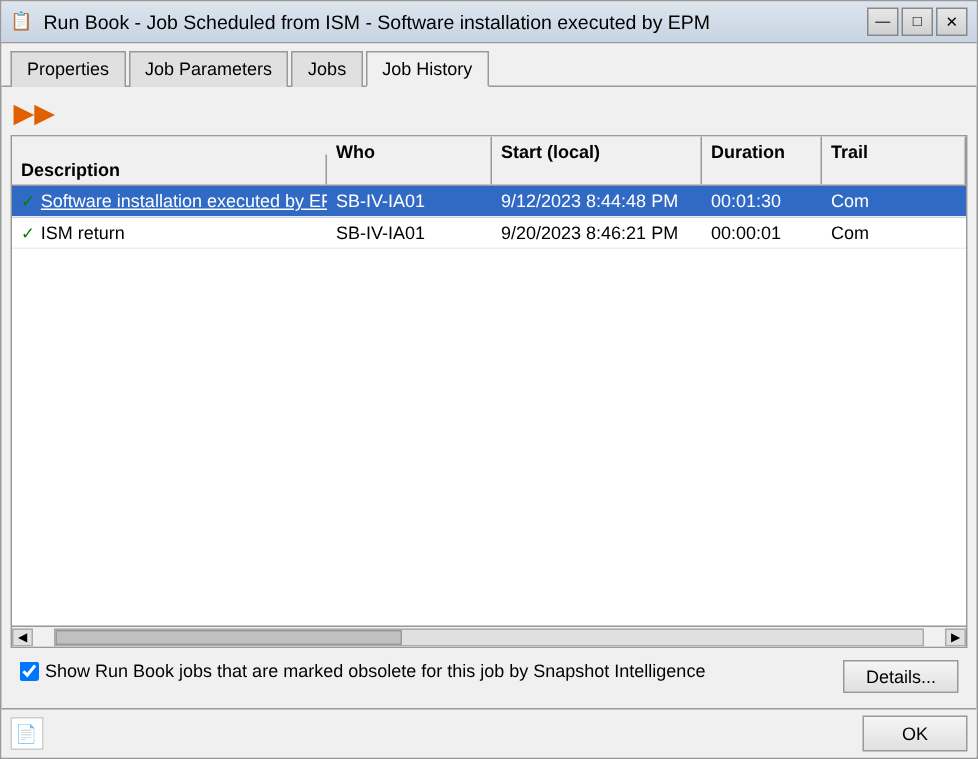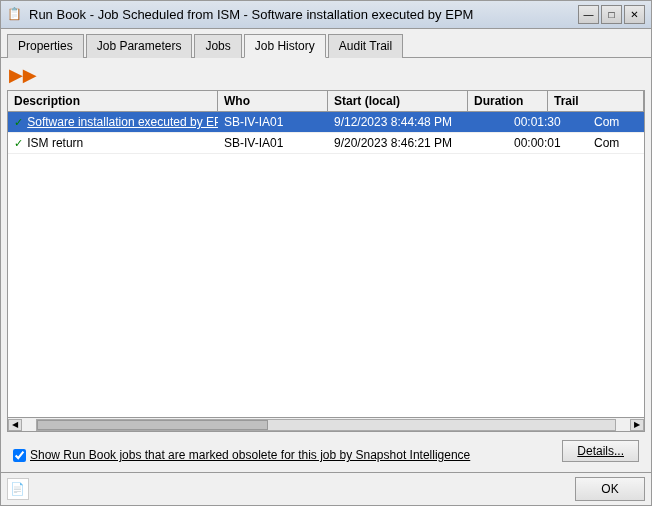--- a/index.html
+++ b/index.html
@@ -120,21 +120,21 @@
       flex-shrink: 0;
     }
     .th {
       padding: 3px 6px;
       border-right: 1px solid #999;
       font-weight: bold;
       font-size: 12px;
       white-space: nowrap;
       overflow: hidden;
     }
-    .th-desc { width: 210px; }
+    .th-desc { width: 210px; margin-top: 12px; }
     .th-who { width: 110px; }
     .th-start { width: 140px; }
     .th-duration { width: 80px; }
     .th-status { flex: 1; }
     .table-body {
       flex: 1;
       overflow-y: auto;
       overflow-x: hidden;
     }
     .table-row {
@@ -152,21 +152,21 @@
       font-size: 12px;
       white-space: nowrap;
       overflow: hidden;
       display: flex;
       align-items: center;
       gap: 4px;
     }
     .td-desc { width: 210px; }
     .td-who { width: 110px; }
     .td-start { width: 140px; }
-    .td-duration { width: 80px; margin-left: 40px; }
+    .td-duration { width: 80px; }
     .td-status { flex: 1; }
     .check-icon {
       color: #008000;
       font-size: 11px;
       flex-shrink: 0;
     }
     .desc-link {
       color: #0000cc;
       text-decoration: underline;
     }
@@ -208,25 +208,24 @@
       background: #e0e0e0;
       border: 1px solid #aaa;
       display: flex;
       align-items: center;
       justify-content: center;
       font-size: 8px;
       cursor: pointer;
     }
     .bottom-bar {
       display: flex;
-      align-items: flex-end;
+      align-items: flex-start;
       padding: 4px 6px;
       flex-shrink: 0;
       gap: 6px;
-      text-decoration: underline;
     }
     .checkbox-row {
       display: flex;
       align-items: center;
       gap: 4px;
       flex: 1;
     }
     .checkbox-input {
       width: 13px;
       height: 13px;
@@ -283,21 +282,20 @@
       <div class="title-btn">□</div>
       <div class="title-btn">✕</div>
     </div>
   </div>
 
   <div class="tabs-bar">
     <div class="tab">Properties</div>
     <div class="tab">Job Parameters</div>
     <div class="tab">Jobs</div>
     <div class="tab active">Job History</div>
-    <div class="tab">Audit Trail</div>
   </div>
 
   <div class="content-area">
 
     <div class="toolbar">
       <div class="run-btn">
         <span class="run-arrows">▶▶</span>
       </div>
     </div>
 

